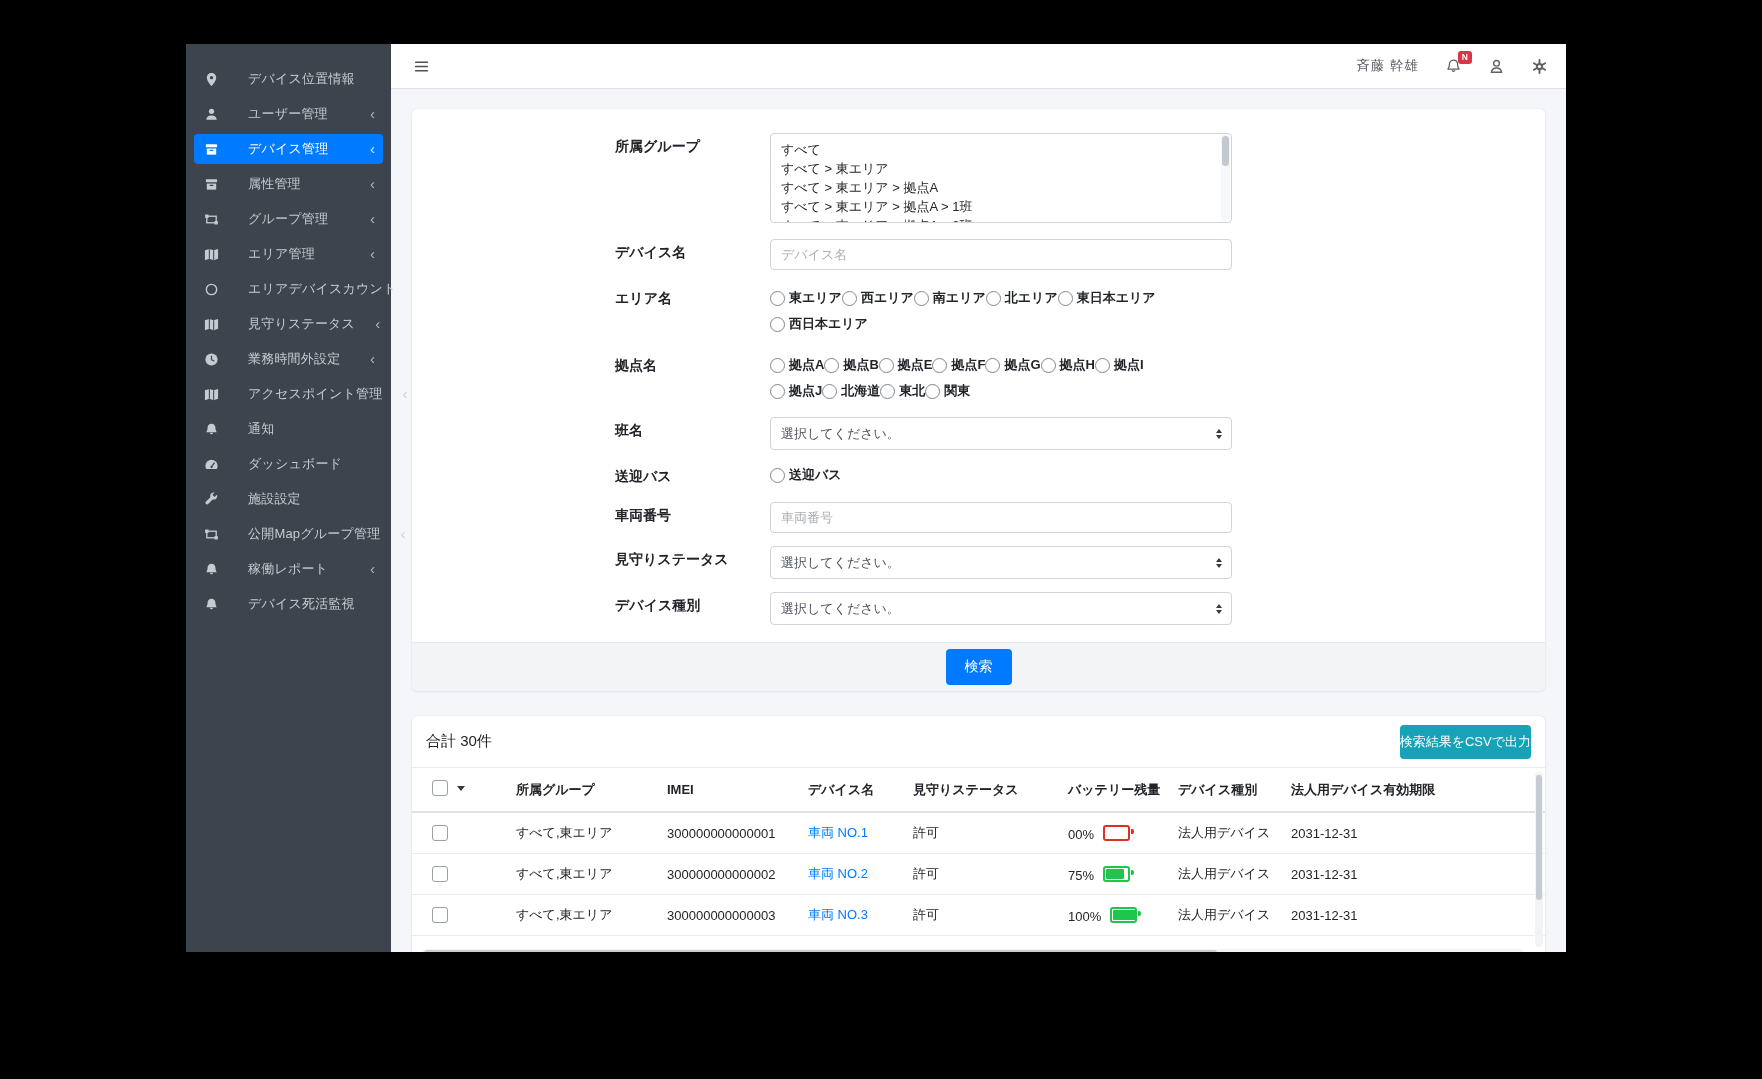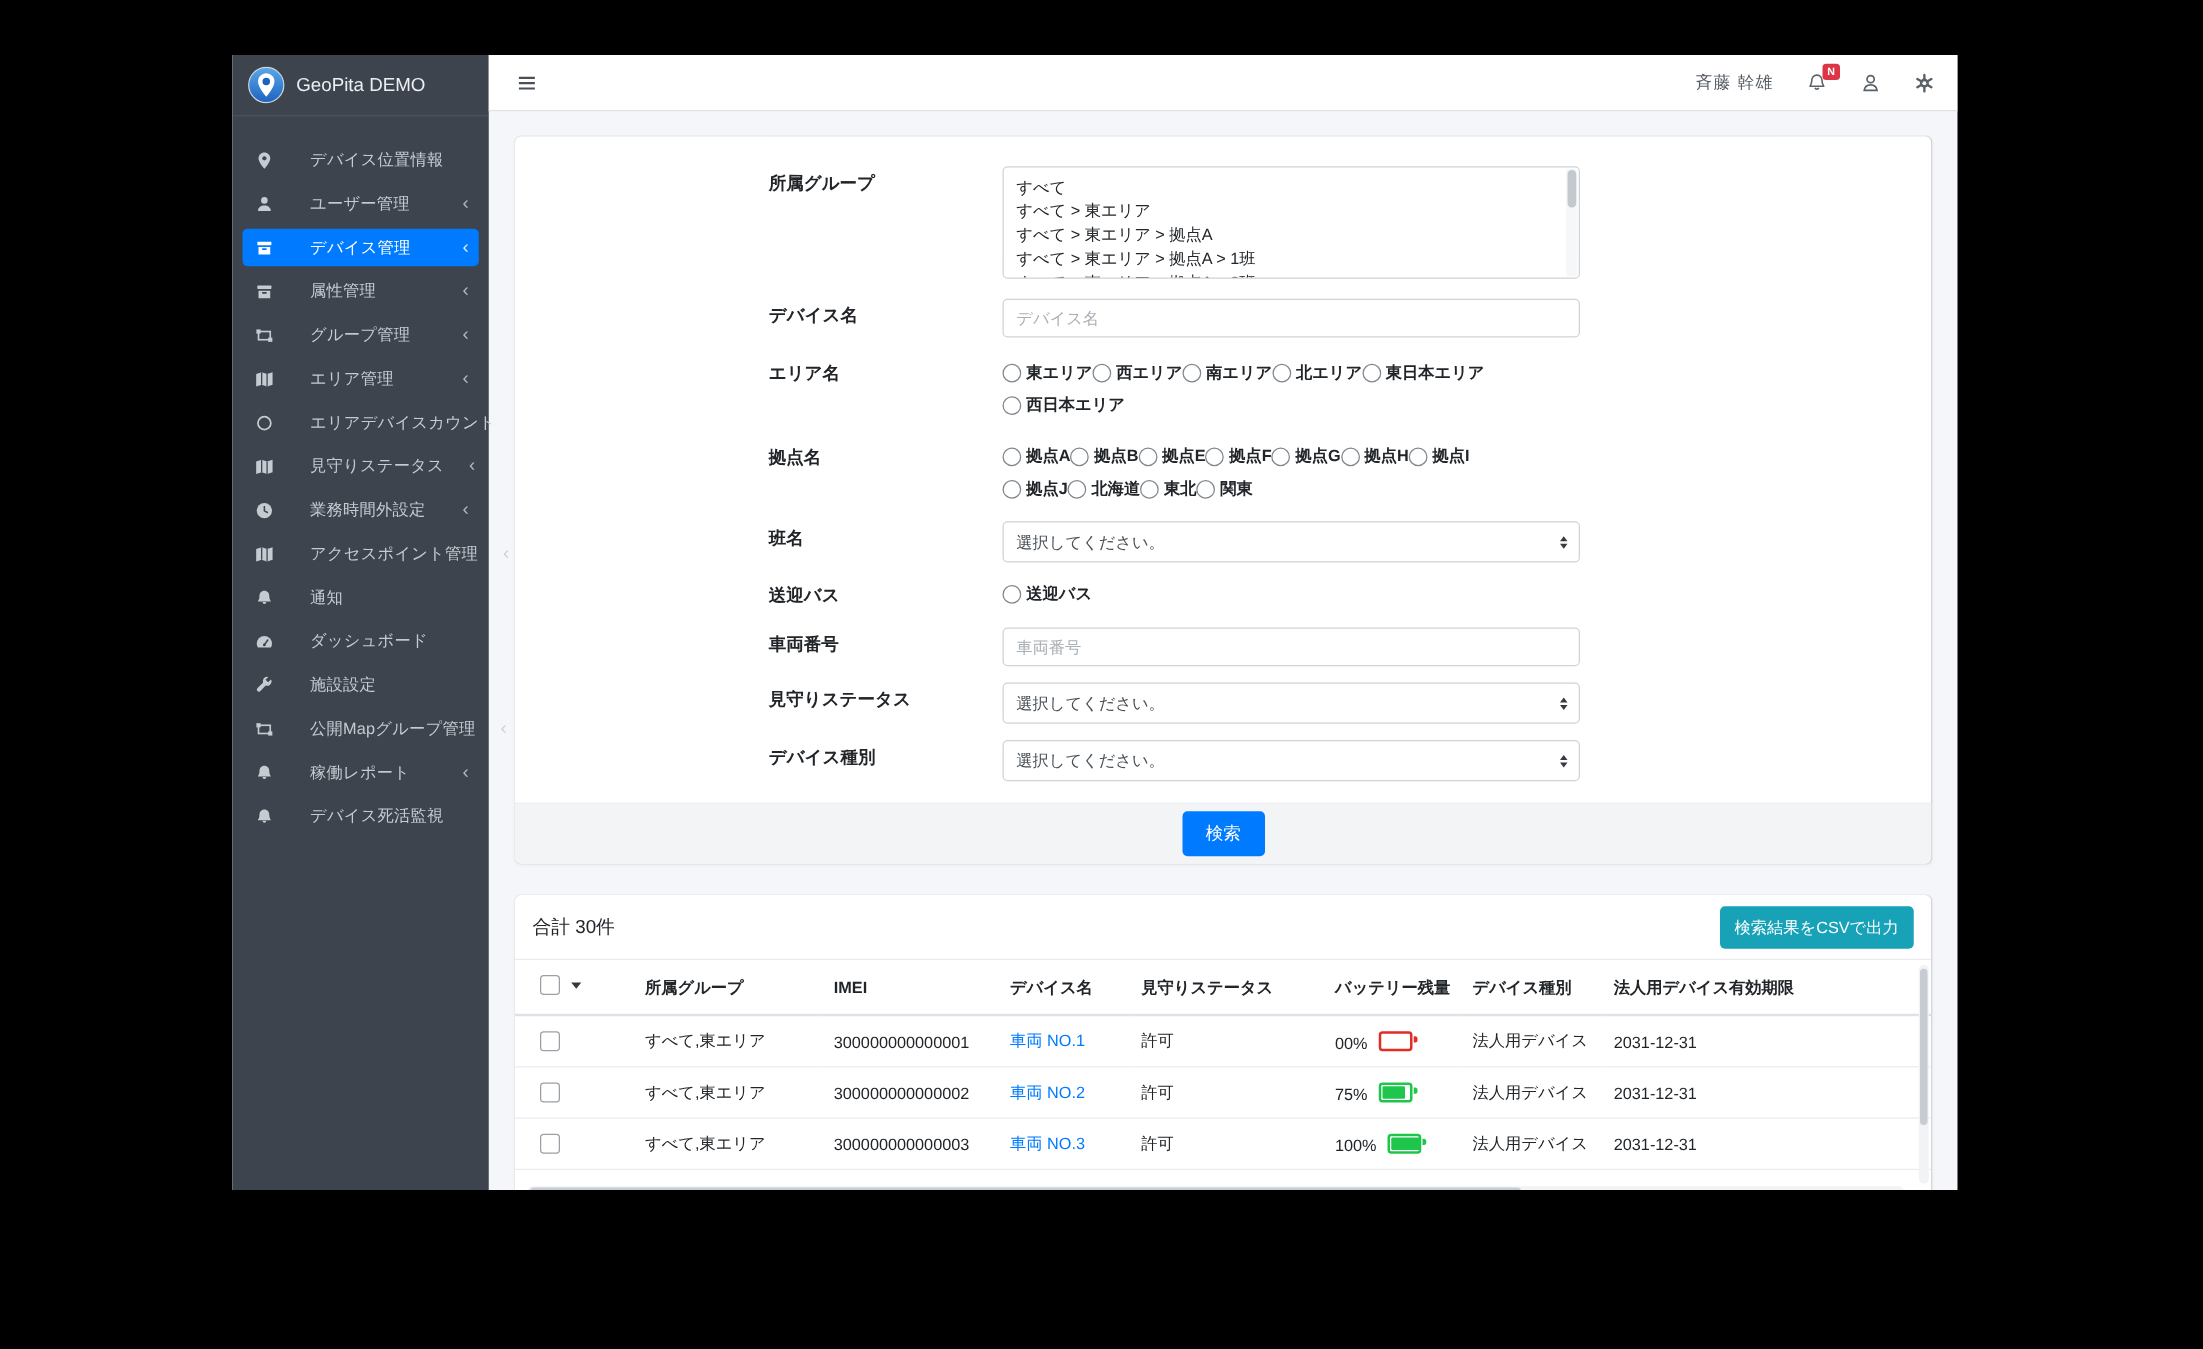--- a/index.html
+++ b/index.html
@@ -33,21 +33,21 @@
 
   
   .content{flex:1;padding:20px 21px 0;overflow:hidden;}
   .card{background:#fff;border-radius:5px;box-shadow:0 0 1px rgba(0,0,0,.18),0 1px 3px rgba(0,0,0,.06);}
 
   
   .form-body{padding:24px 0 17px;}
   .frow{display:flex;align-items:flex-start;margin:0 0 15px 203px;}
   .frow.tight{margin-bottom:13px;}
   .flabel{width:155px;min-width:155px;font-size:14px;font-weight:bold;color:#212529;padding-top:5px;}
-  .fctrl{width:462px;position:relative;margin-left:32px;}
+  .fctrl{width:462px;position:relative;}
 
   .listbox{position:relative;height:90px;border:1px solid #ced4da;border-radius:4px;background:#fff;overflow:hidden;padding:6px 18px 0 10px;box-sizing:border-box;}
   .opt{font-size:13px;line-height:19px;color:#212529;white-space:nowrap;cursor:default;}
   .lb-scroll{position:absolute;top:1px;right:1px;bottom:1px;width:9px;background:#f6f7f8;border-radius:0 3px 3px 0;}
   .lb-thumb{position:absolute;top:1px;right:1px;width:7px;height:30px;background:#c3c9cf;border-radius:4px;}
 
   .tinput{width:100%;height:31px;border:1px solid #ced4da;border-radius:4px;font-size:13px;padding:0 10px;box-sizing:border-box;color:#212529;font-family:inherit;}
   .tinput::placeholder{color:#a9b0b7;}
 
   .radioline{display:flex;flex-wrap:nowrap;height:26px;align-items:center;}
@@ -62,21 +62,21 @@
   .udspin .up{border-bottom:4.5px solid #343a40;}
   .udspin .down{border-top:4.5px solid #343a40;}
 
   .card-footer{height:48px;background:#f3f4f6;border-top:1px solid #e7eaed;border-radius:0 0 5px 5px;display:flex;align-items:center;justify-content:center;}
   .btn-primary{background:#007bff;color:#fff;border:none;border-radius:4px;font-size:14px;padding:9px 19px;cursor:pointer;font-family:Liberation Mono, monospace;}
 
   
   .results-card{margin-top:25px;height:244px;position:relative;overflow:hidden;}
   .results-header{height:52px;display:flex;align-items:center;justify-content:space-between;padding:0 14px;border-bottom:1px solid #e9ecef;box-sizing:border-box;}
   .total{font-size:15px;color:#212529;}
-  .btn-info{background:#17a2b8;color:#fff;border:none;border-radius:4px;font-size:13px;padding:8px 12px;cursor:pointer;font-family:inherit;}
+  .btn-info{background:#17a2b8;color:#fff;border:none;border-radius:4px;font-size:13px;padding:8px 0;cursor:pointer;font-family:inherit;}
 
   table.results{width:100%;border-collapse:collapse;table-layout:fixed;}
   .results th{font-size:13px;font-weight:bold;color:#212529;text-align:left;padding:12px 8px;border-bottom:2px solid #dee2e6;white-space:nowrap;}
   .results td{font-size:13px;color:#212529;padding:11px 8px;border-bottom:1px solid #e9ecef;white-space:nowrap;}
   .results th:first-child,.results td:first-child{padding-left:20px;}
   .cbwrap{display:inline-flex;align-items:center;gap:9px;}
   .cb{display:inline-block;width:14px;height:14px;border:1px solid #99a0a6;border-radius:3px;background:#fff;cursor:pointer;vertical-align:middle;}
   .caret{display:inline-block;width:0;height:0;border-left:4px solid transparent;border-right:4px solid transparent;border-top:5px solid #343a40;cursor:pointer;}
   .dlink{color:#007bff;text-decoration:none;cursor:pointer;}
 
@@ -92,36 +92,20 @@
   .hscroll{position:absolute;left:10px;right:22px;bottom:3px;height:8px;background:#f1f3f4;border-radius:4px;}
   .hthumb{position:absolute;left:2px;top:1px;height:6px;width:72%;background:#c6ccd2;border-radius:4px;}
 </style>
 </head>
 <body>
 
 <div class="stage">
  <div class="app">
 
   <aside class="sidebar">
-    <div class="brand">
-      <span class="logo">
-        <svg viewBox="0 0 32 32">
-              <defs>
-                <linearGradient id="lg" x1="0" y1="0" x2="0" y2="1">
-                  <stop offset="0" stop-color="#5aa7e8"></stop>
-                  <stop offset="1" stop-color="#1d63c0"></stop>
-                </linearGradient>
-              </defs>
-              <circle cx="16" cy="16" r="15" fill="url(#lg)" stroke="#cfd6dd"></circle>
-              <path d="M16 6c-3.9 0-7 3.1-7 7 0 5.2 7 13 7 13s7-7.8 7-13c0-3.9-3.1-7-7-7z" fill="#fff"></path>
-              <circle cx="16" cy="13" r="3.2" fill="#1d63c0"></circle>
-            </svg>
-      </span>
-      <span class="brand-text">GeoPita DEMO</span>
-    </div>
     <nav class="nav">
       <a class="nav-item">
         <span class="ni">
               <svg viewBox="0 0 16 16">
                 <path d="M8 1C5.2 1 3 3.2 3 6c0 3.7 5 9 5 9s5-5.3 5-9c0-2.8-2.2-5-5-5z" fill="currentColor"></path>
                 <circle cx="8" cy="6" r="1.8" fill="var(--hole)"></circle>
               </svg>
             </span>
         <span class="nl">デバイス位置情報</span>
       </a>

